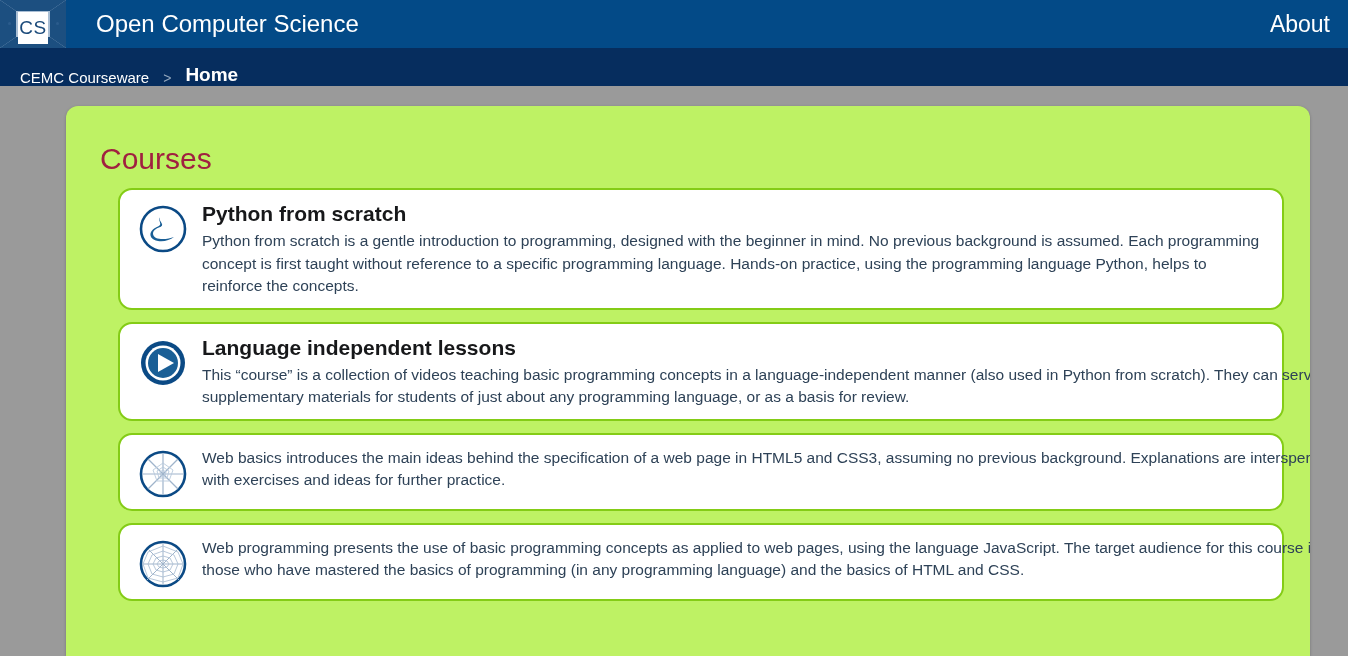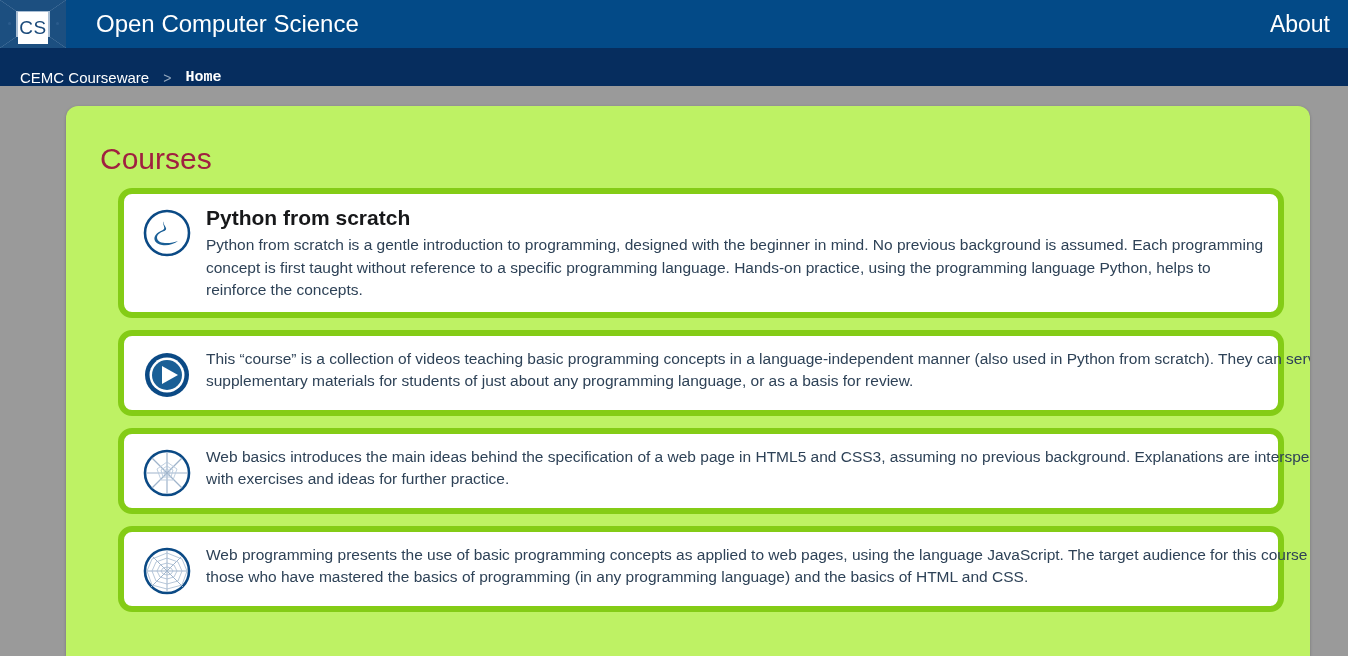--- a/index.html
+++ b/index.html
@@ -115,24 +115,23 @@
     text-decoration: none;
     cursor: pointer;
     white-space: nowrap;
   }
   .crumb-sep {
     color: #93a7bd;
     font-size: 14px;
   }
   .crumb-current {
     color: #ffffff;
-    font-size: 15px;
+    font-size: 19px;
     font-weight: bold;
     white-space: nowrap;
-    font-family: Liberation Mono, monospace;
   }
 
   
   .page {
     background: #9a9a9a;
     height: 570px;
     padding: 20px 38px 0 18px;
   }
 
   .panel {
@@ -147,21 +146,21 @@
 
   .panel-title {
     color: #a02040;
     font-size: 30px;
     font-weight: normal;
     margin: 2px 0 12px 14px;
   }
 
   
   .card {
-    border: 6px solid #84cc16;
+    border: 2px solid #84cc16;
     border-radius: 14px;
     margin: 0 6px 12px 32px;
     padding: 10px 14px 10px 14px;
     display: flex;
     align-items: flex-start;
     gap: 14px;
     background: #ffffff;
     cursor: pointer;
     position: relative;
   }
@@ -255,20 +254,21 @@
     <div class="card">
       <div class="card-icon">
         <svg width="50" height="50" viewBox="0 0 50 50">
           <circle cx="25" cy="25" r="22" fill="#0b4a85"></circle>
           <circle cx="25" cy="25" r="17.5" fill="#ffffff"></circle>
           <circle cx="25" cy="25" r="15" fill="#1a5f96"></circle>
           <polygon points="20,16 36,25 20,34" fill="#ffffff"></polygon>
         </svg>
       </div>
       <div class="card-body">
+        <div class="card-title">Language independent lessons</div>
         <div class="card-desc">This “course” is a collection of videos teaching basic programming concepts in a language-independent manner (also used in Python from scratch). They can serve as supplementary materials for students of just about any programming language, or as a basis for review.</div>
       </div>
     </div>
 
     <div class="card">
       <div class="card-icon">
         <svg width="50" height="50" viewBox="0 0 50 50">
           <circle cx="25" cy="25" r="22" fill="#ffffff" stroke="#0b4a85" stroke-width="2.6"></circle>
           <g stroke="#9fb4cb" stroke-width="1.2" fill="none">
             <line x1="25" y1="4" x2="25" y2="46"></line>

